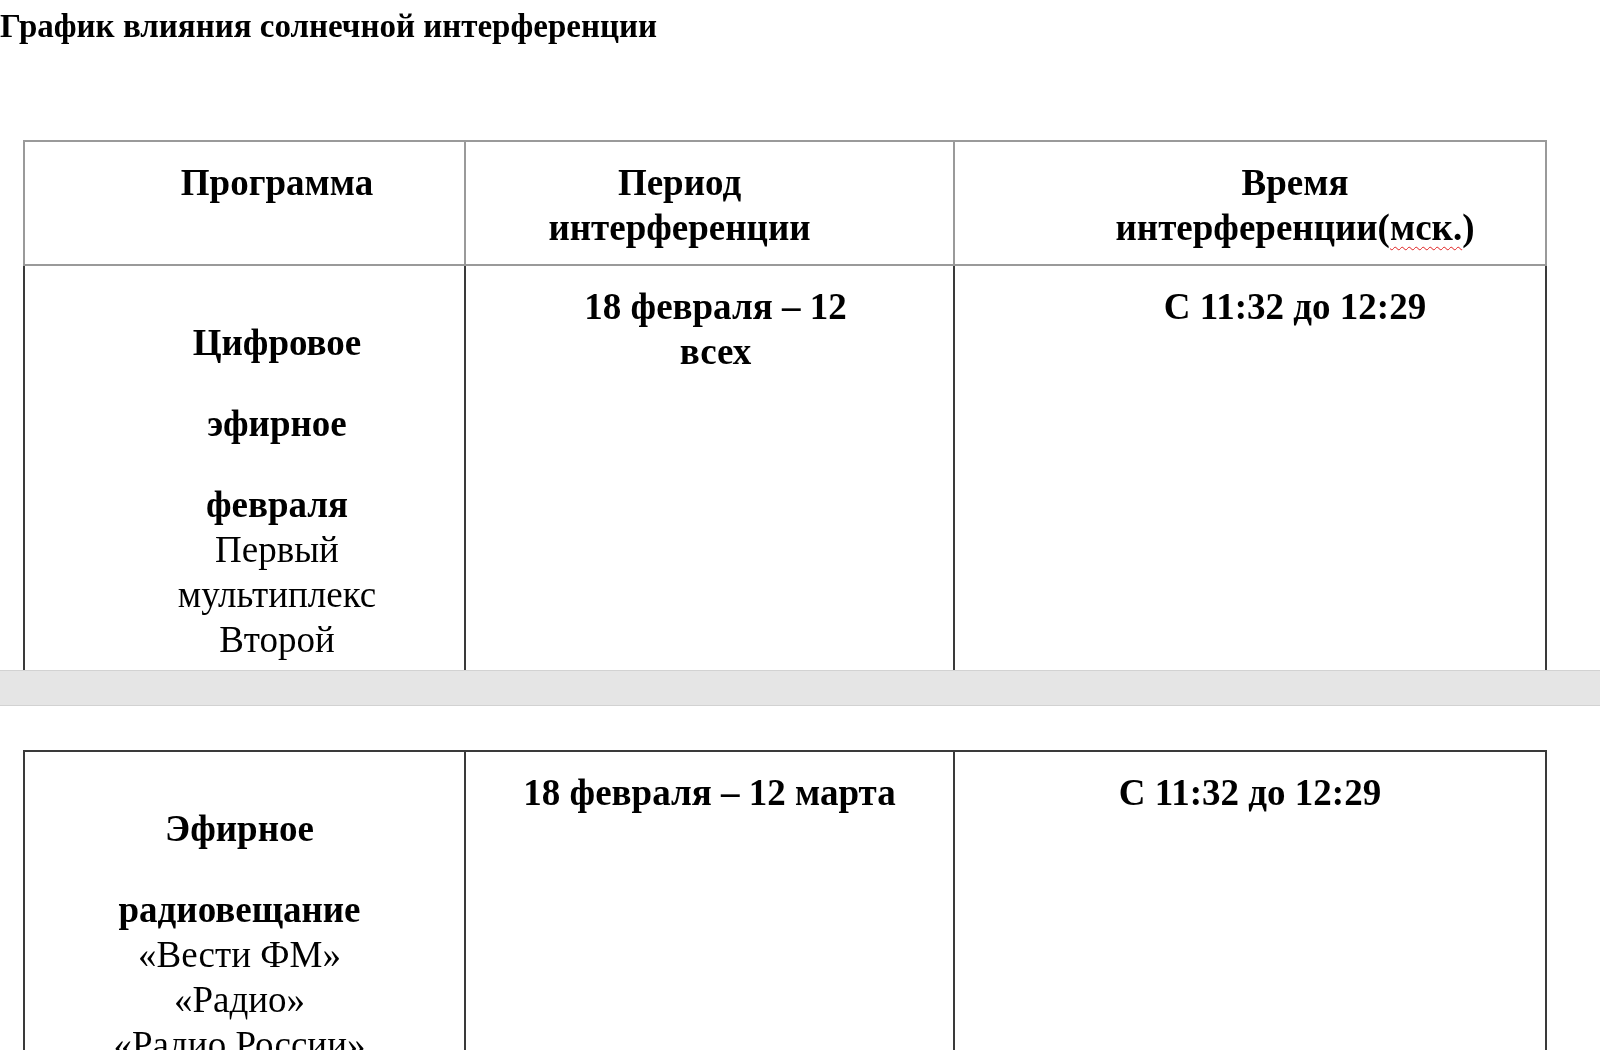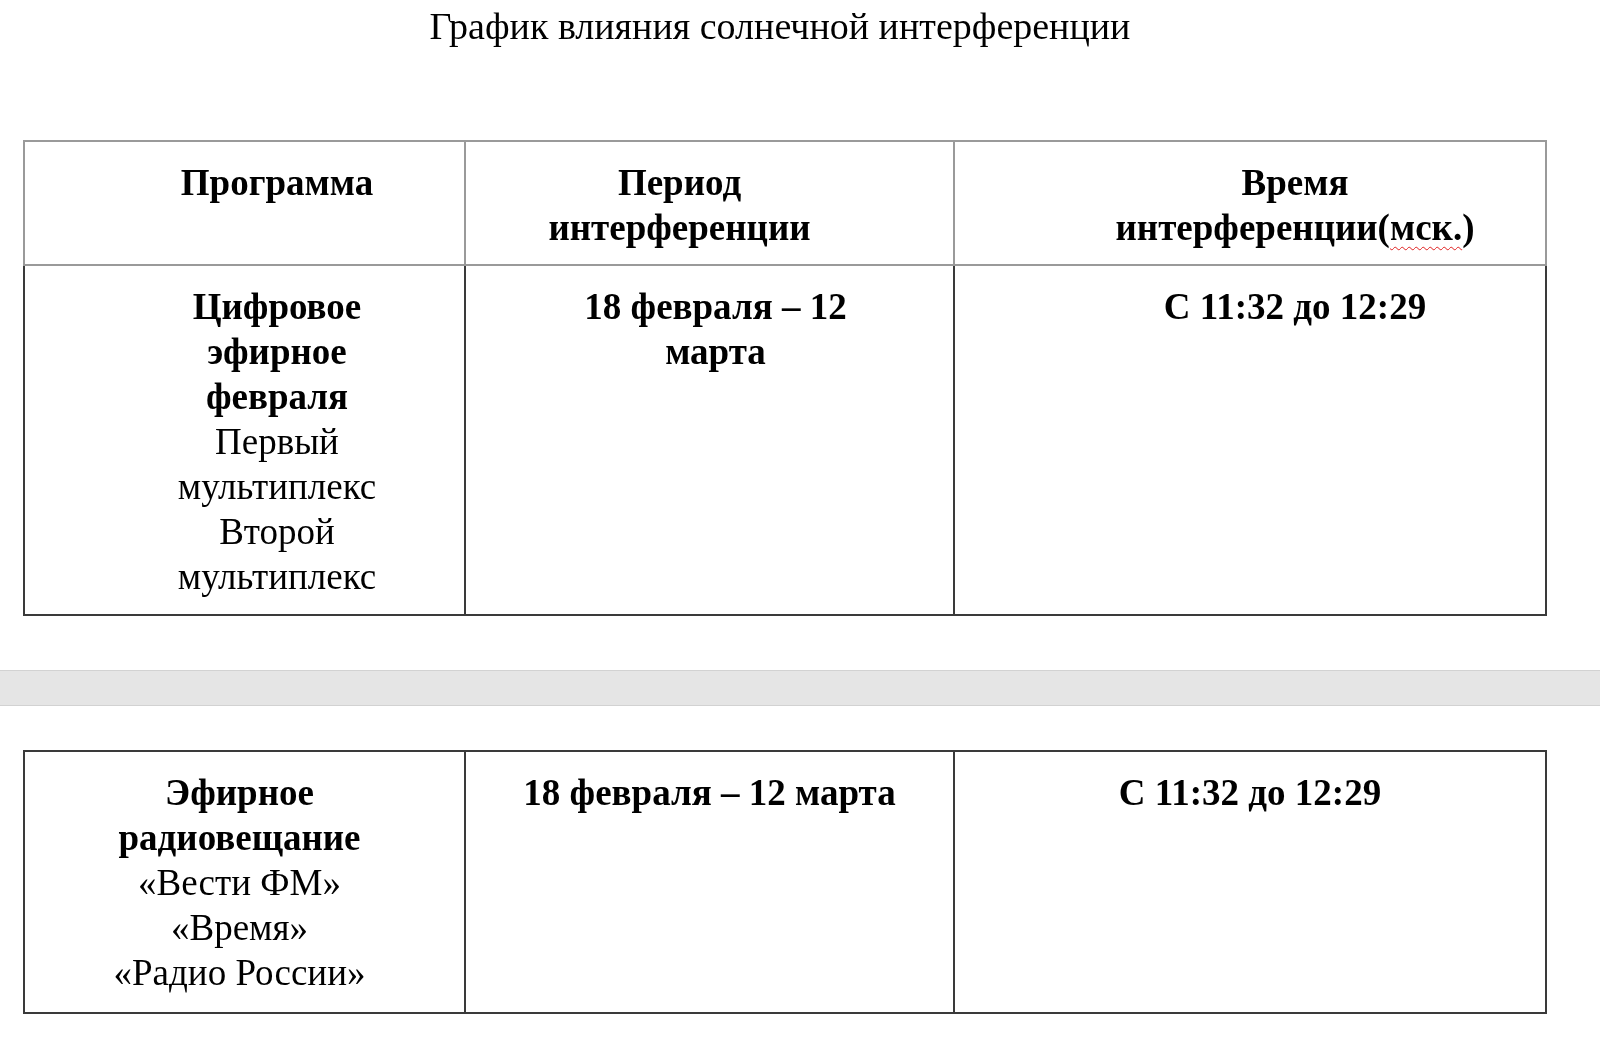--- a/index.html
+++ b/index.html
@@ -34,23 +34,22 @@
       border-top: 1px solid #d2d2d2;
       border-bottom: 1px solid #d2d2d2;
       box-sizing: border-box;
     }
 
     .title {
       position: absolute;
       left: 0;
       top: 2px;
       width: 1560px;
-      text-align: center;
-      font-weight: normal;
-      font-size: 38px;
+      font-weight: bold;
+      font-size: 33px;
       line-height: 48px;
     }
     .title span { display: block; }
 
     table.grid {
       position: absolute;
       left: 23px;
       width: 1522px;
       border-collapse: collapse;
       table-layout: fixed;
@@ -96,21 +95,21 @@
       height: 262px;
       padding-top: 18px;
       box-sizing: border-box;
     }
     #table-2 td.c-prog { padding-left: 10px; padding-right: 20px; }
     #table-2 td.c-period { padding-left: 0; padding-right: 0; }
     #table-2 td.c-time { padding-left: 0; padding-right: 0; }
 
     .bold { font-weight: bold; }
     .line { display: block; }
-    .b-line { display: block; font-weight: bold; }
+    .b-line { display: block; font-weight: bold; margin-top: 36px; }
     .r-line { display: block; font-weight: normal; }
 
     .spell {
       text-decoration: underline wavy #e02020;
       text-decoration-thickness: 1px;
       text-underline-offset: 6px;
     }
   </style>
 </head>
 <body>
@@ -145,21 +144,21 @@
         <span class="b-line">Цифровое</span>
         <span class="b-line">эфирное</span>
         <span class="b-line">февраля</span>
         <span class="r-line">Первый</span>
         <span class="r-line">мультиплекс</span>
         <span class="r-line">Второй</span>
         <span class="r-line">мультиплекс</span>
       </td>
       <td class="c-period bold">
         <span class="line">18 февраля – 12</span>
-        <span class="line">марта</span>
+        <span class="line">всех</span>
       </td>
       <td class="c-time bold">
         <span class="line">С 11:32 до 12:29</span>
       </td>
     </tr>
   </tbody>
     </table>
 </div>
 
 <div class="page-gap"></div>
@@ -171,21 +170,21 @@
       <col class="c1">
       <col class="c2">
       <col class="c3">
     </colgroup>
   <tbody>
       <tr>
     <td class="c-prog">
       <span class="b-line">Эфирное</span>
       <span class="b-line">радиовещание</span>
       <span class="r-line">«Вести ФМ»</span>
-      <span class="r-line">«Время»</span>
+      <span class="r-line">«Радио»</span>
       <span class="r-line">«Радио России»</span>
     </td>
     <td class="c-period bold">
       <span class="line">18 февраля – 12 марта</span>
     </td>
     <td class="c-time bold">
       <span class="line">С 11:32 до 12:29</span>
     </td>
   </tr>
 </tbody>

